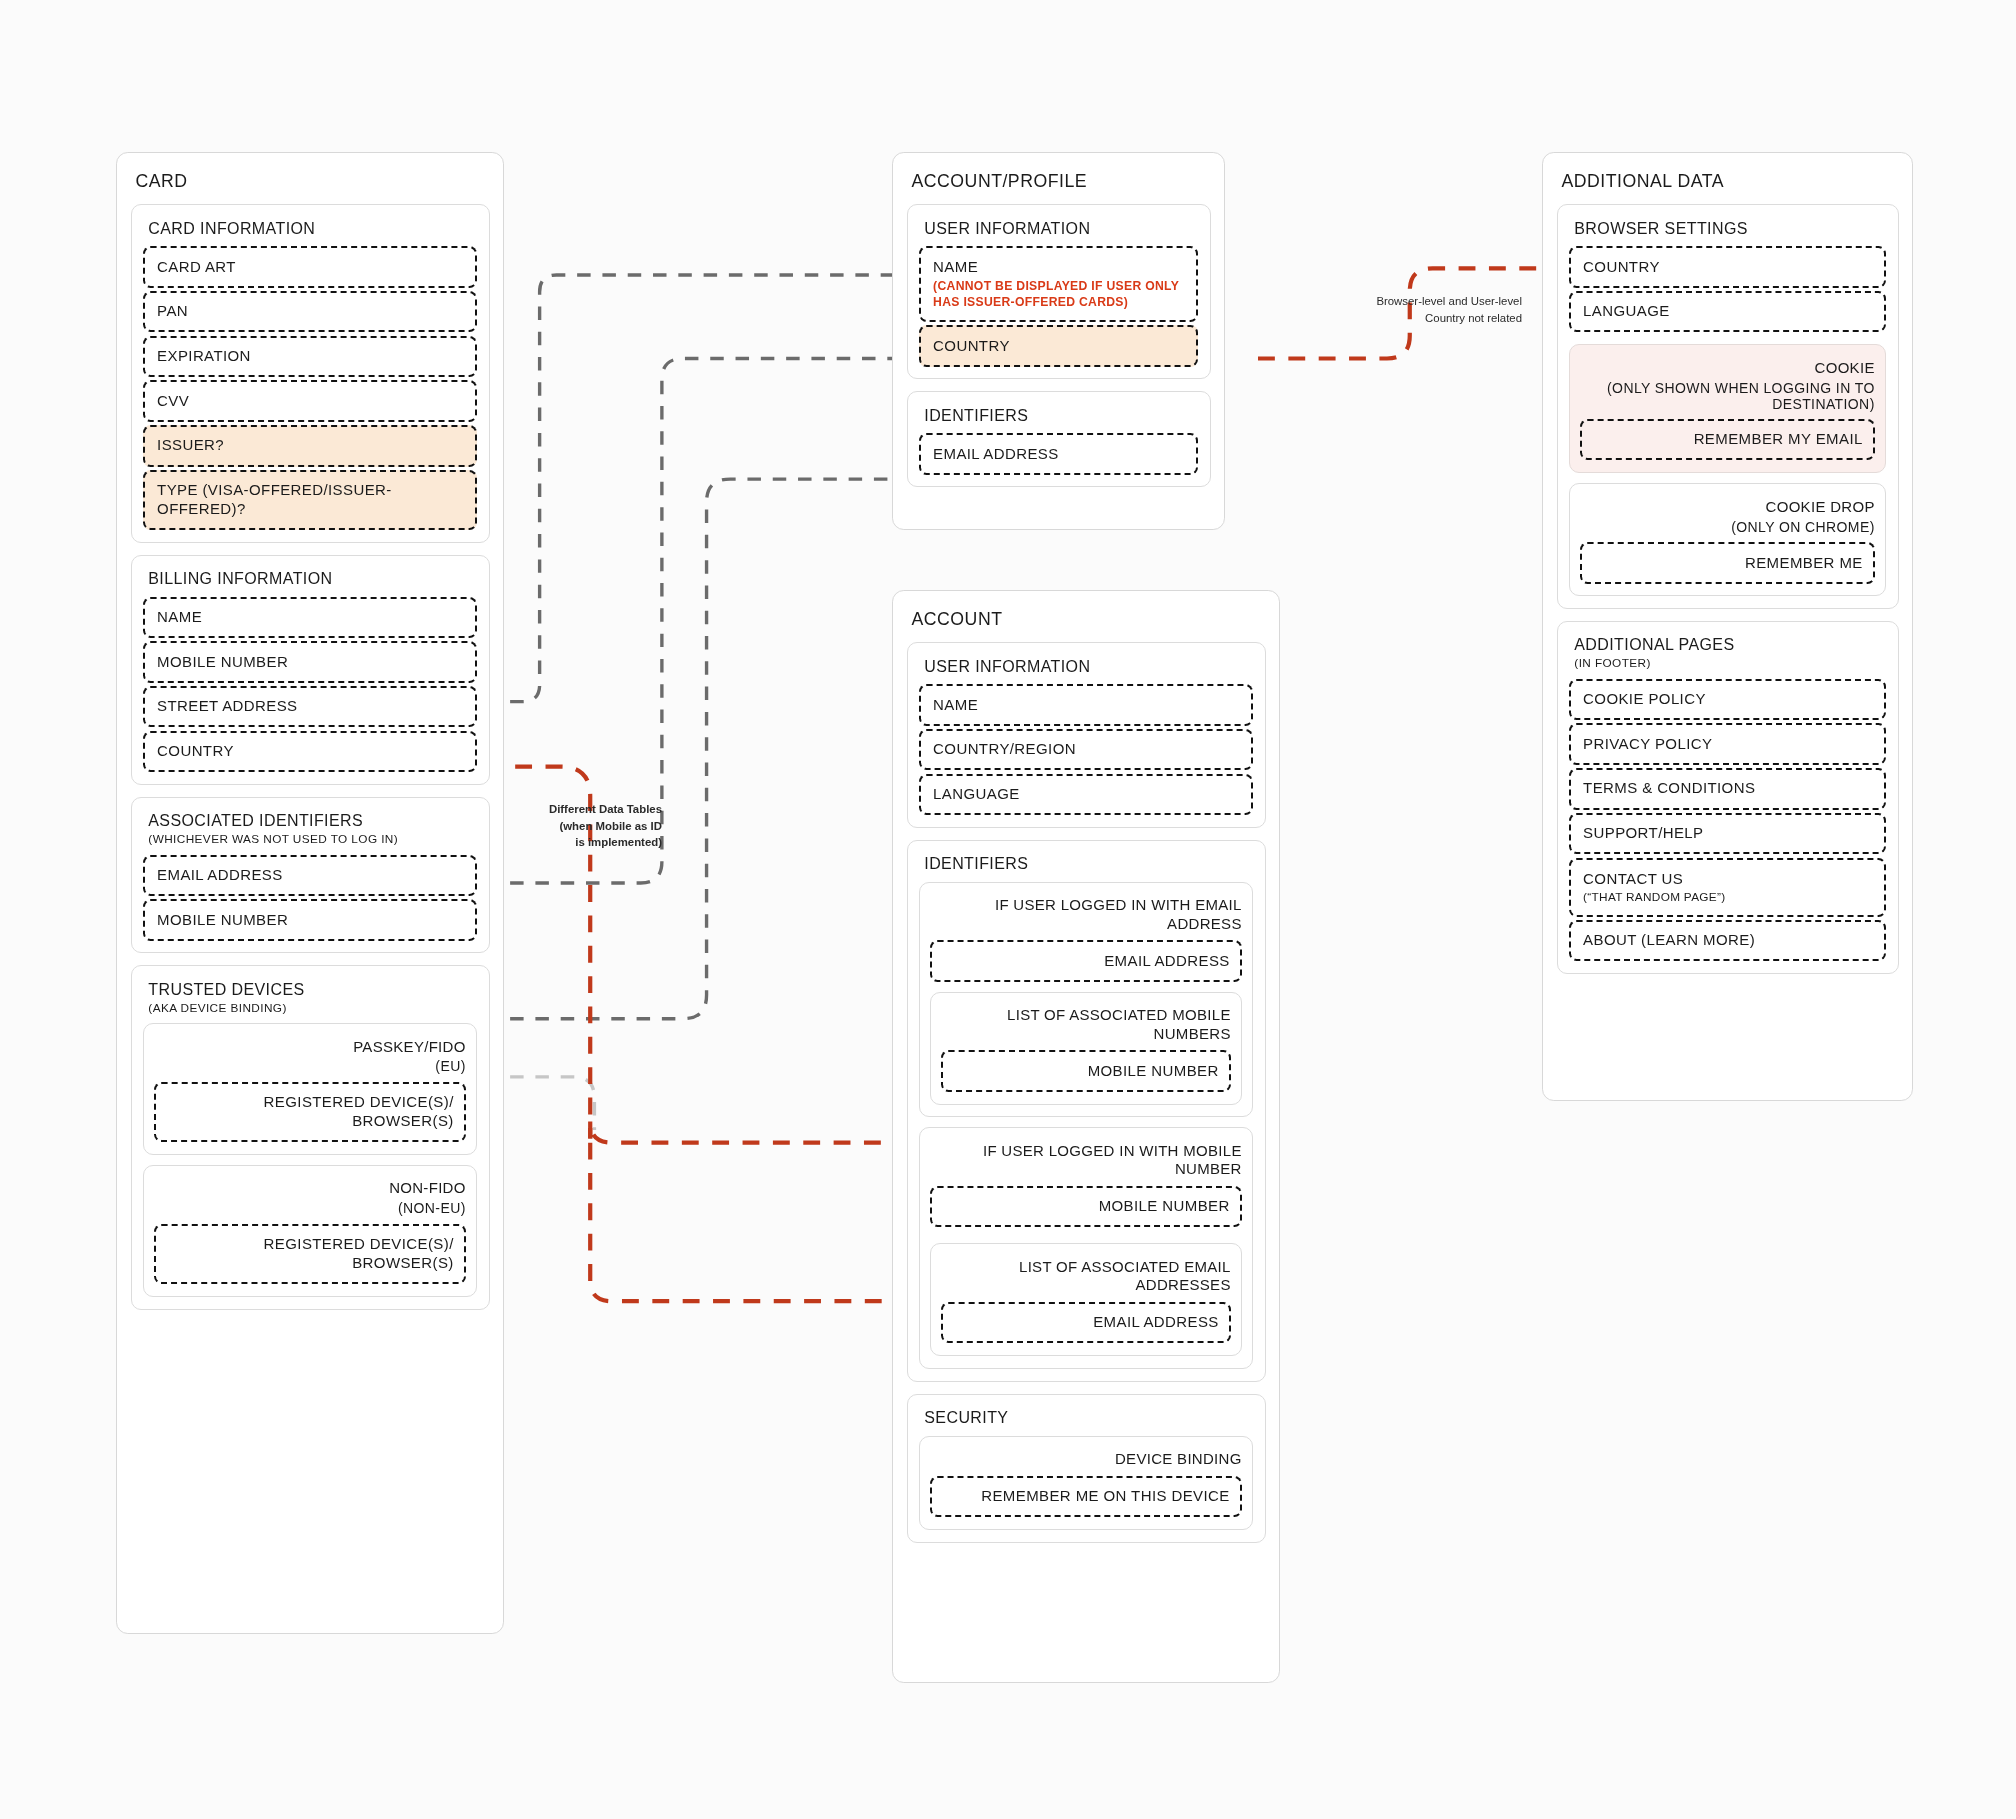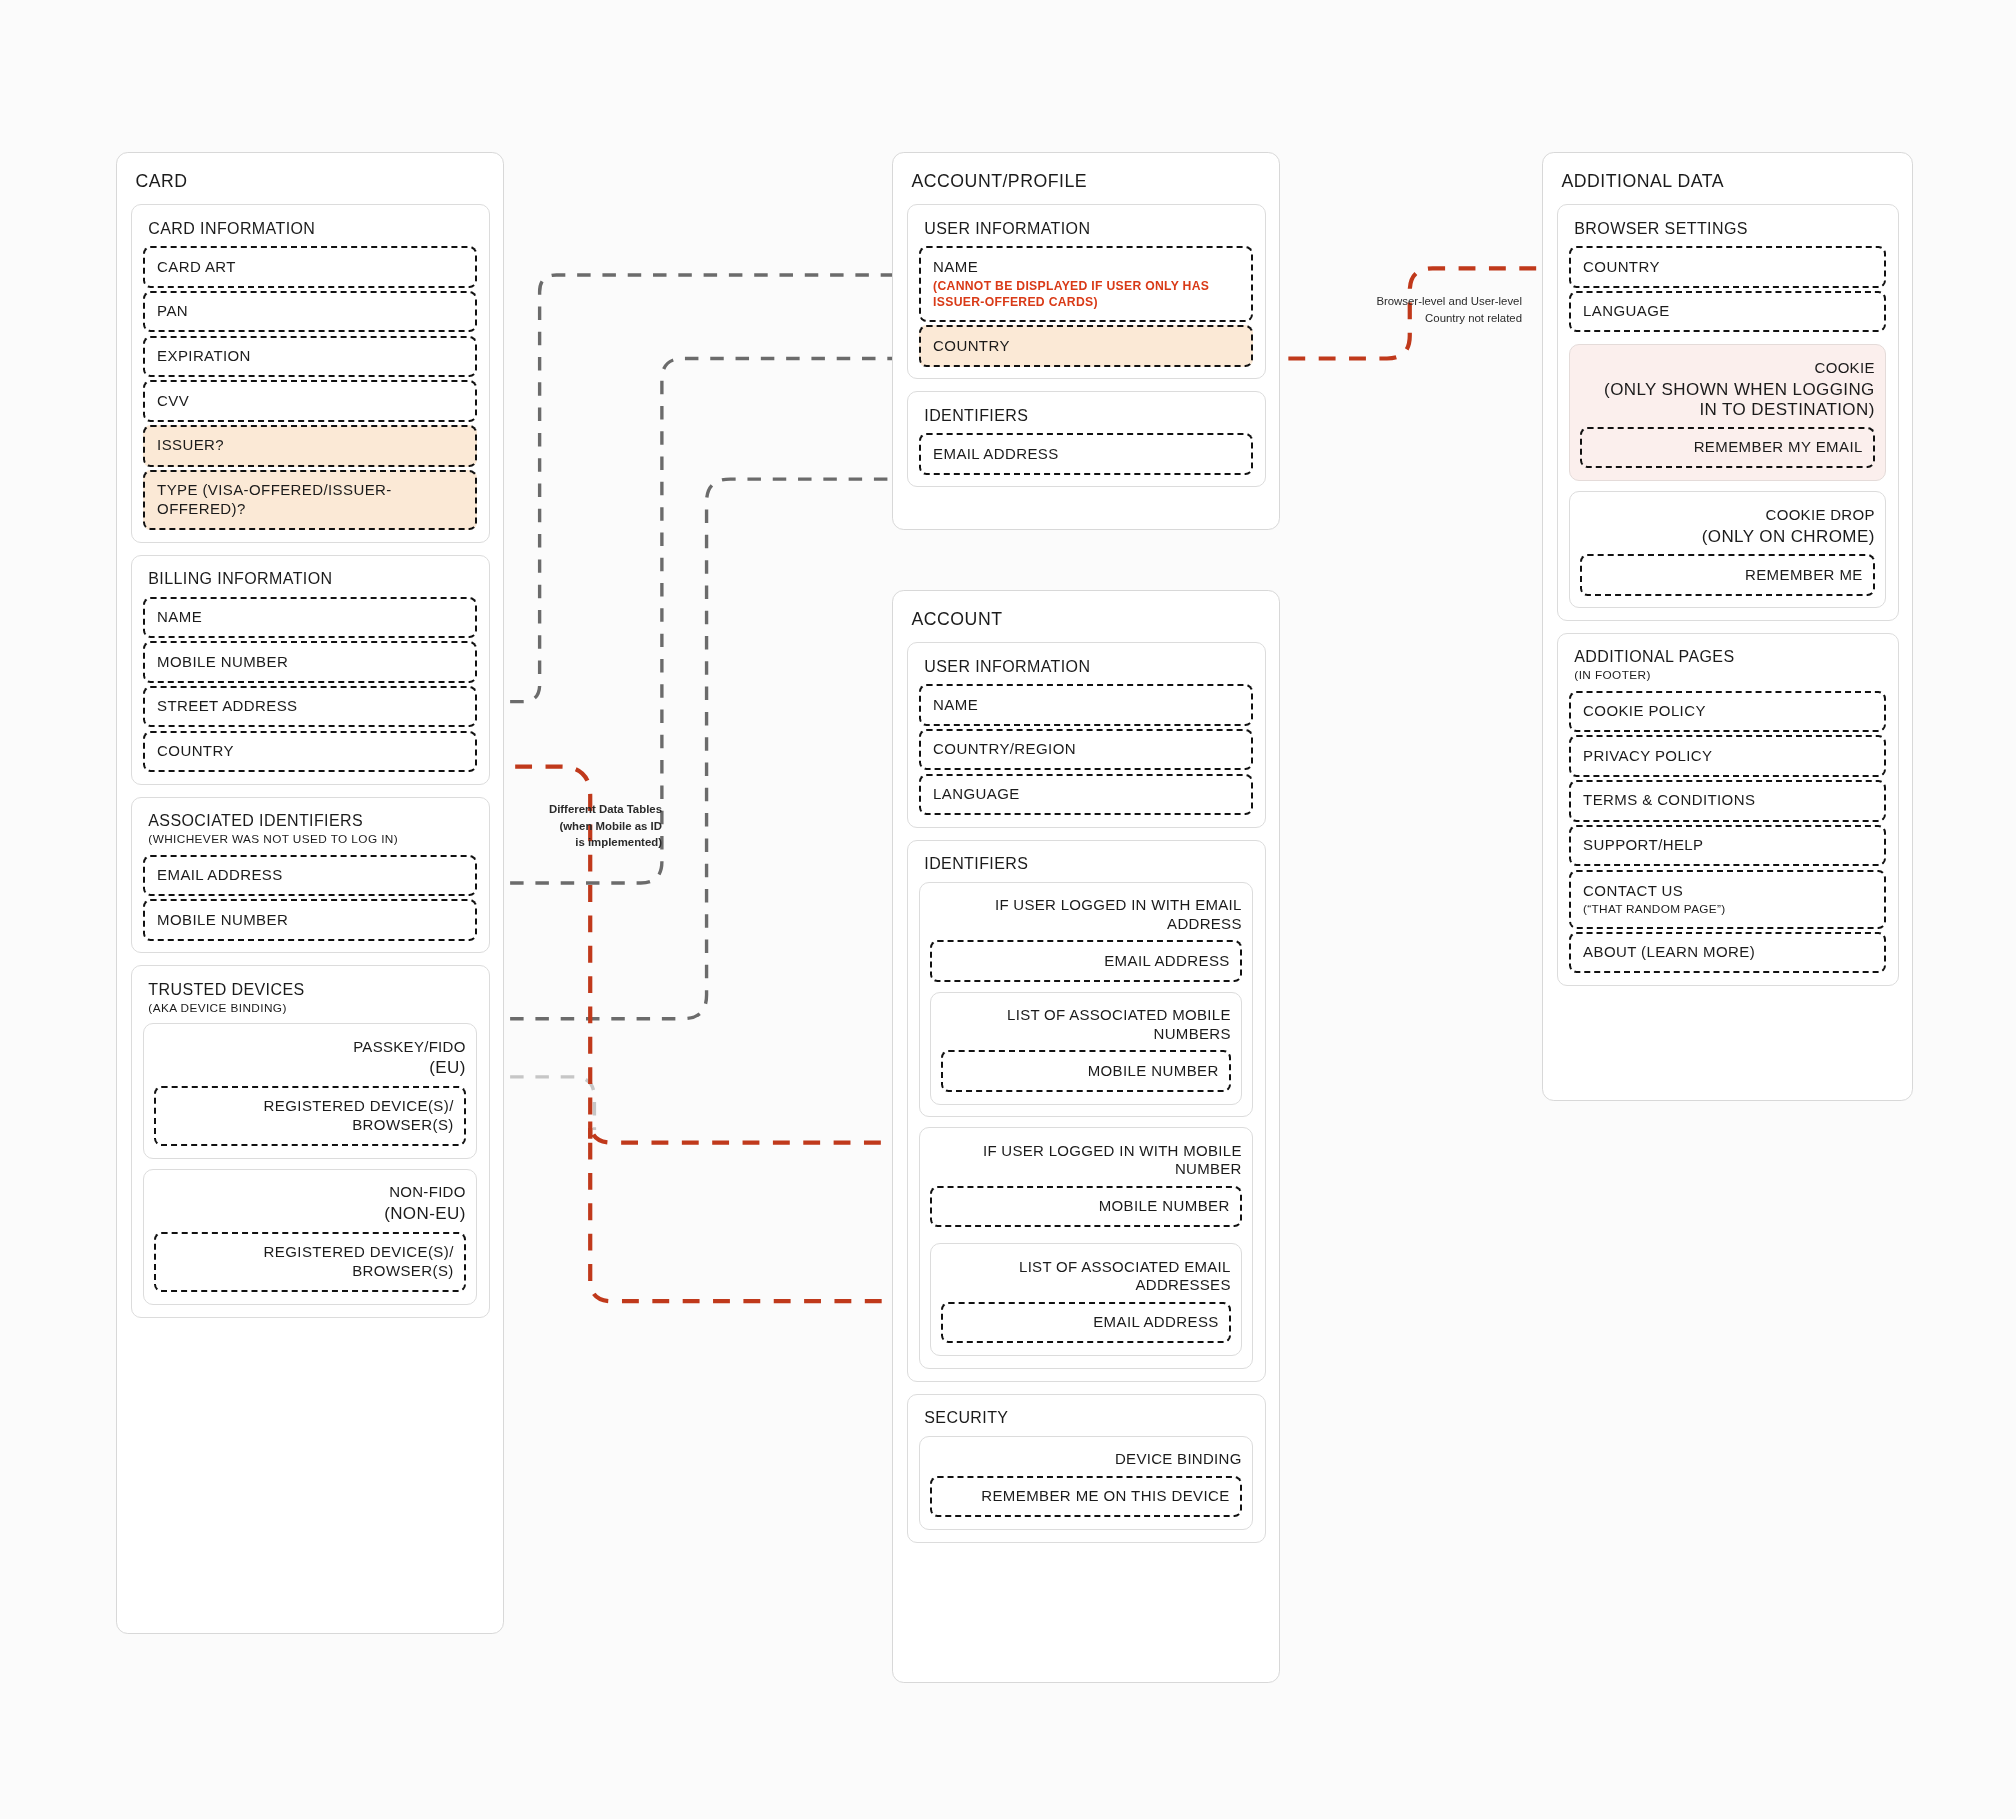--- a/index.html
+++ b/index.html
@@ -26,21 +26,21 @@
   }
   .group:last-child{margin-bottom:0;}
   .group-title{font-size:16px;letter-spacing:0.4px;margin:1.7px 0 8.4px 5px;line-height:1.2;}
   .group-sub{font-size:11.8px;letter-spacing:0.4px;margin:-6.7px 0 8.4px 5px;color:#1b1b1b;}
   .subgroup{
     box-sizing:border-box;border:1.7px solid #dcdcdc;border-radius:10px;background:#fff;
     padding:11.8px 10px 11.8px 10px;margin-bottom:10px;text-align:right;
   }
   .subgroup:last-child{margin-bottom:0;}
   .subgroup-title{font-size:15px;letter-spacing:0.3px;margin:1.7px 0 7.6px 5px;line-height:1.22;}
-  .subgroup-sub{font-size:17px;letter-spacing:0.4px;margin:-5px 0 7.6px 5px;}
+  .subgroup-sub{font-size:14px;letter-spacing:0.4px;margin:-5px 0 7.6px 5px;}
 
   
   .field{
     box-sizing:border-box;position:relative;
     border:2.5px dashed #111;border-radius:7.6px;background:transparent;
     padding:9.3px 10px 9.3px 11.8px;margin-bottom:3.4px;
     font-size:15px;letter-spacing:0.4px;line-height:1.25;
     min-height:39px;display:flex;flex-direction:column;justify-content:center;
   }
   .field:last-child{margin-bottom:0;}
@@ -152,21 +152,21 @@
     <div class="subgroup">
       <div class="subgroup-title">NON-FIDO</div>
       <div class="subgroup-sub">(NON-EU)</div>
       <div class="field tall">
         <span>REGISTERED DEVICE(S)/ BROWSER(S)</span>
         </div>
     </div>
   </div>
 </div>
 
-<div class="col" style="left:892px;top:152px;width:388px;height:378px;">
+<div class="col" style="left:892px;top:152px;width:333px;height:378px;">
   <div class="col-title">ACCOUNT/PROFILE</div>
 
   <div class="group">
     <div class="group-title">USER INFORMATION</div>
     <div class="field tall">
       <span>NAME</span>
       <span class="warn">(CANNOT BE DISPLAYED IF USER ONLY HAS ISSUER-OFFERED CARDS)</span>
     </div>
     <div class="field hl-cream">
       <span>COUNTRY</span>

